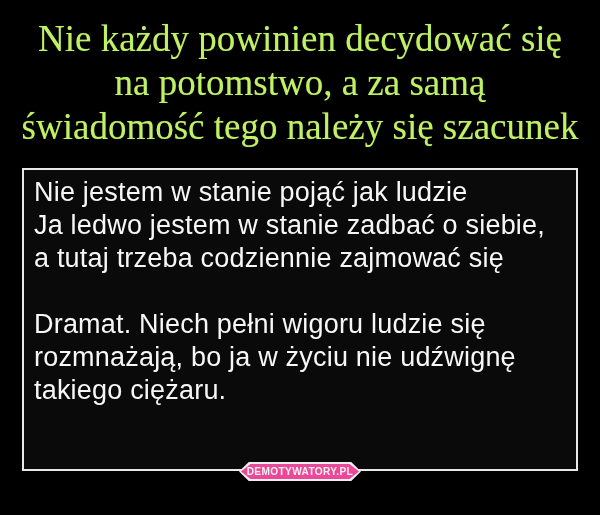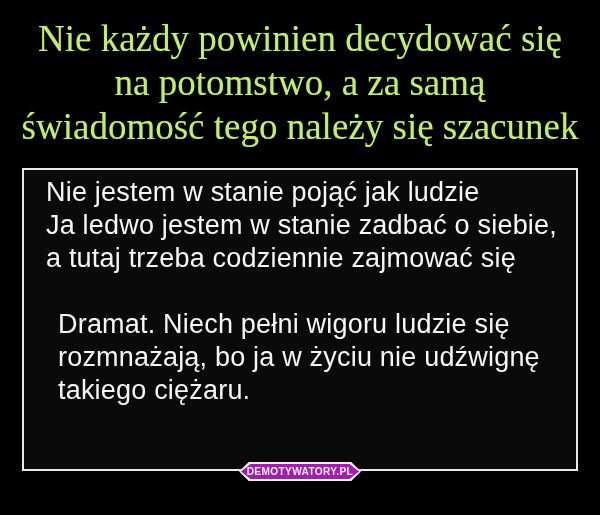--- a/index.html
+++ b/index.html
@@ -30,48 +30,48 @@
 
   
   .quote-box {
     position: absolute;
     top: 168px;
     left: 22px;
     width: 556px;
     height: 303px;
     border: 2px solid #e8e8e8;
     background: #0a0a0a;
-    padding: 6px 22px;
+    padding: 6px 10px;
   }
   .body-line {
     font-size: 27px;
     line-height: 33px;
     color: #f7f7f7;
     white-space: nowrap;
     letter-spacing: 0.2px;
   }
-  .paragraph-2 { margin-top: 33px; margin-left: 12px; }
+  .paragraph-2 { margin-top: 33px; }
 
   
   .badge {
     position: absolute;
     top: 462px;
     left: 239px;
     width: 122px;
     height: 19px;
     background: #f0f0f0;
     clip-path: polygon(0 50%, 8% 0, 92% 0, 100% 50%, 92% 100%, 8% 100%);
     display: flex;
     align-items: center;
     justify-content: center;
   }
   .badge-inner {
     width: 118px;
     height: 15px;
-    background: #a21caf;
+    background: #ec4899;
     clip-path: polygon(0 50%, 8% 0, 92% 0, 100% 50%, 92% 100%, 8% 100%);
     display: flex;
     align-items: center;
     justify-content: center;
   }
   .badge-text {
     font-size: 11px;
     font-weight: bold;
     color: #f0f0f0;
     letter-spacing: 0.4px;

